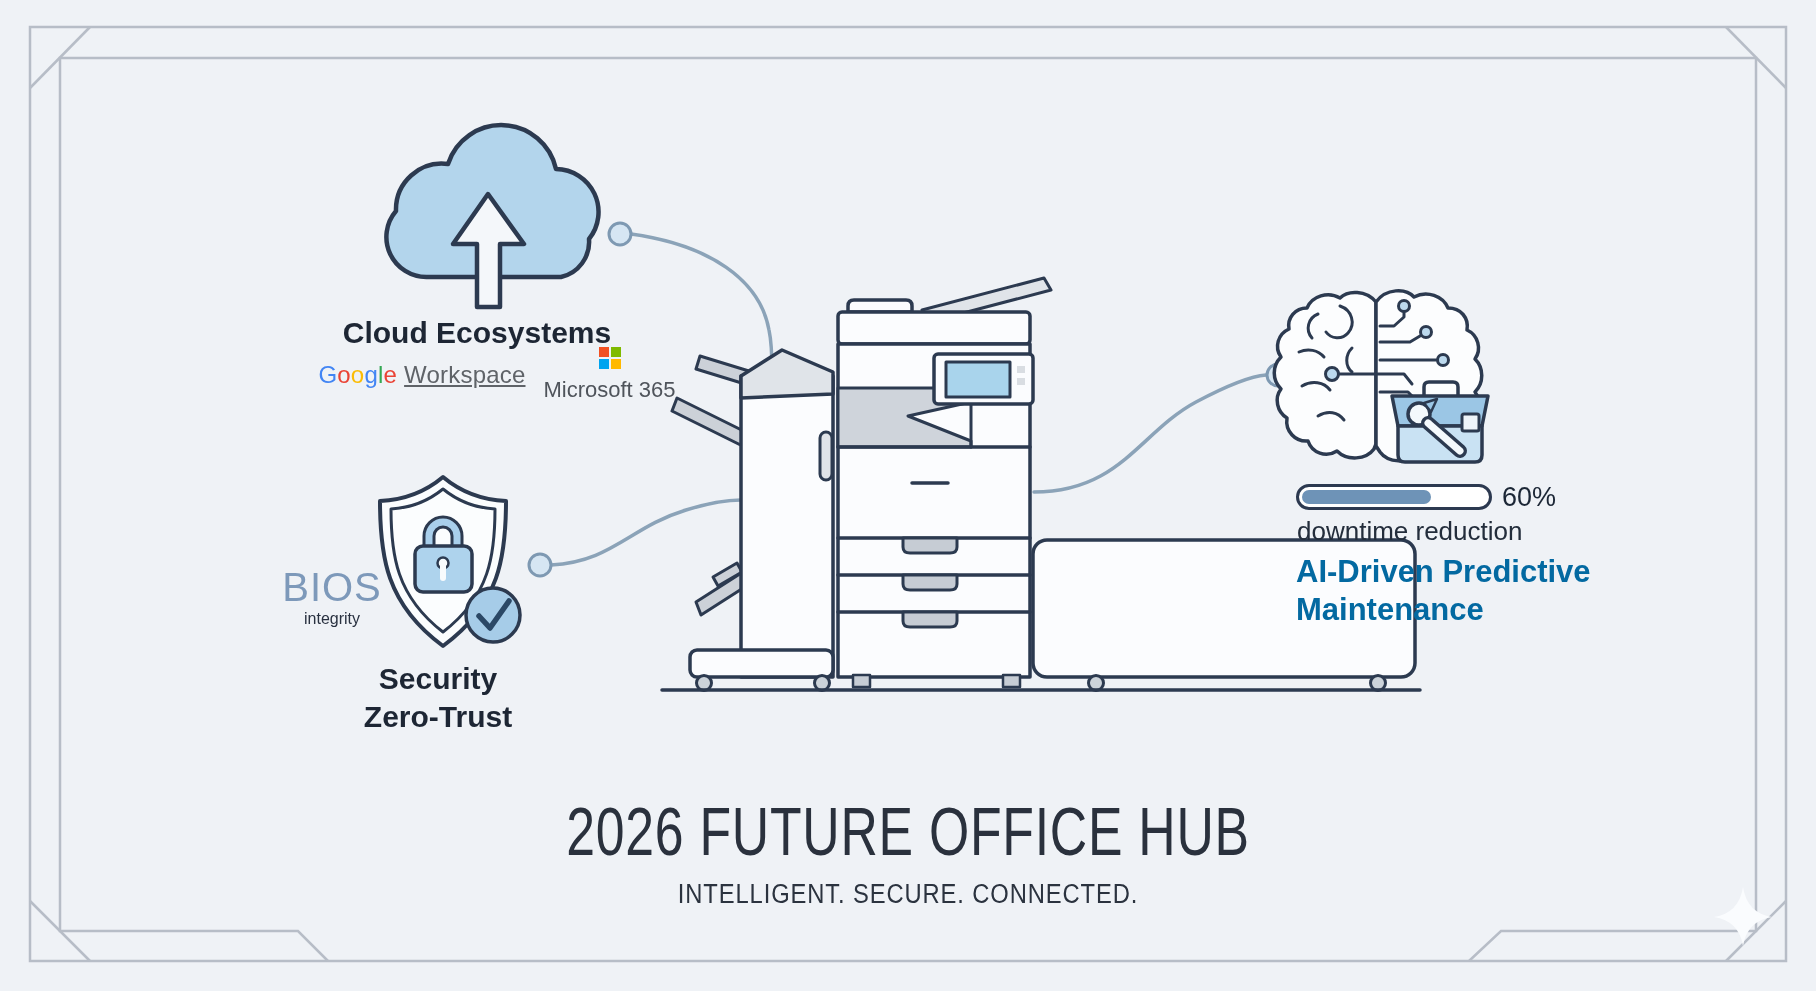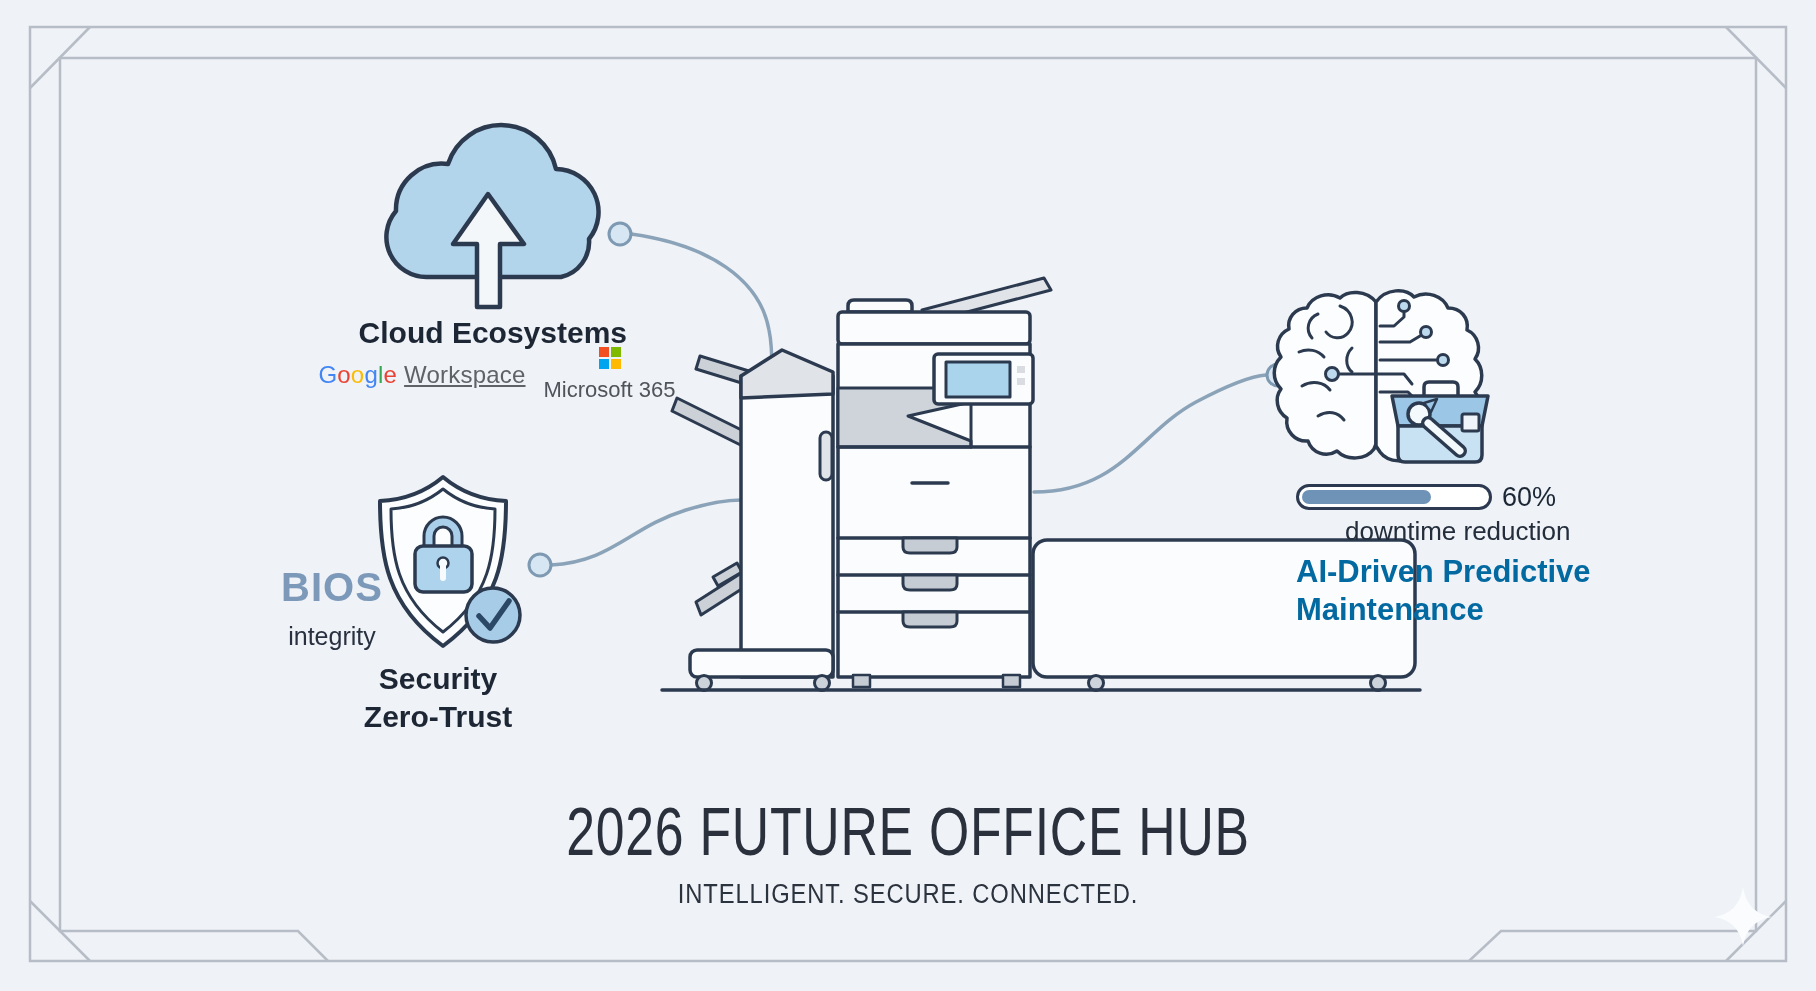--- a/index.html
+++ b/index.html
@@ -5,41 +5,41 @@
   html,body{margin:0;padding:0;background:#dfe3e9;}
   .canvas{
     position:relative;width:1816px;height:991px;overflow:hidden;
     background:#eff2f6;
     font-family:"Liberation Sans", sans-serif;
     color:#1f2937;
   }
   .art{position:absolute;left:0;top:0;}
   .abs{position:absolute;}
   
-  .cloud-title{left:327px;top:316px;width:300px;text-align:right;
+  .cloud-title{left:327px;top:316px;width:300px;text-align:center;
     font-size:30px;font-weight:700;color:#1d2634;}
   .logos-row{left:302px;top:358px;width:390px;height:34px;display:flex;
     align-items:center;justify-content:center;gap:18px;}
   .google-logo{display:flex;align-items:flex-start;font-size:24px;font-weight:500;letter-spacing:.2px;}
   .google-suffix{color:#5f6368;font-weight:400;margin-left:7px;text-decoration:underline;}
   .ms-logo{display:flex;align-items:center;gap:8px;flex-direction:column;}
   .ms-squares{display:grid;grid-template-columns:10px 10px;grid-template-rows:10px 10px;gap:2px;}
   .ms-squares div{width:10px;height:10px;}
   .ms-label{font-size:22px;color:#4f545b;}
   .bios-block{left:257px;top:566px;width:150px;text-align:center;}
-  .bios{font-size:40px;font-weight:700;color:#7d99ba;letter-spacing:1px;line-height:42px;}
-  .bios-sub{font-size:25px;color:#293140;margin-top:14px;}
+  .bios{font-size:40px;font-weight:400;color:#7d99ba;letter-spacing:1px;line-height:42px;}
+  .bios-sub{font-size:16px;color:#293140;margin-top:2px;}
   .zt-title{left:328px;top:660px;width:220px;text-align:center;
     font-size:30px;font-weight:700;line-height:38px;color:#1d2634;}
   .ai-bar{left:1296px;top:484px;width:196px;height:26px;box-sizing:border-box;
     border:3px solid #2c3950;border-radius:14px;background:#ffffff;}
   .ai-bar-fill{position:absolute;left:3px;top:3px;height:calc(100% - 6px);
     width:68%;background:#6e93b7;border-radius:9px;}
   .ai-percent{left:1502px;top:482px;font-size:27px;color:#1c2736;}
-  .ai-caption{left:1297px;top:516px;font-size:26px;color:#232d3b;margin-left:48px;}
+  .ai-caption{left:1297px;top:516px;font-size:26px;color:#232d3b;}
   .ai-title{left:1296px;top:553px;width:320px;font-size:31px;font-weight:700;
     line-height:38px;color:#0369a1;}
   .title-block{left:0;top:792px;width:1816px;text-align:center;}
   .main-title{font-size:69px;font-weight:400;color:#2a313d;letter-spacing:1px;
     transform:scaleX(.75);transform-origin:center;}
   .subtitle{margin-top:8px;font-size:27px;font-weight:400;color:#2b333f;
     letter-spacing:1px;transform:scaleX(.88);transform-origin:center;}
 </style>
 </head>
 <body>

